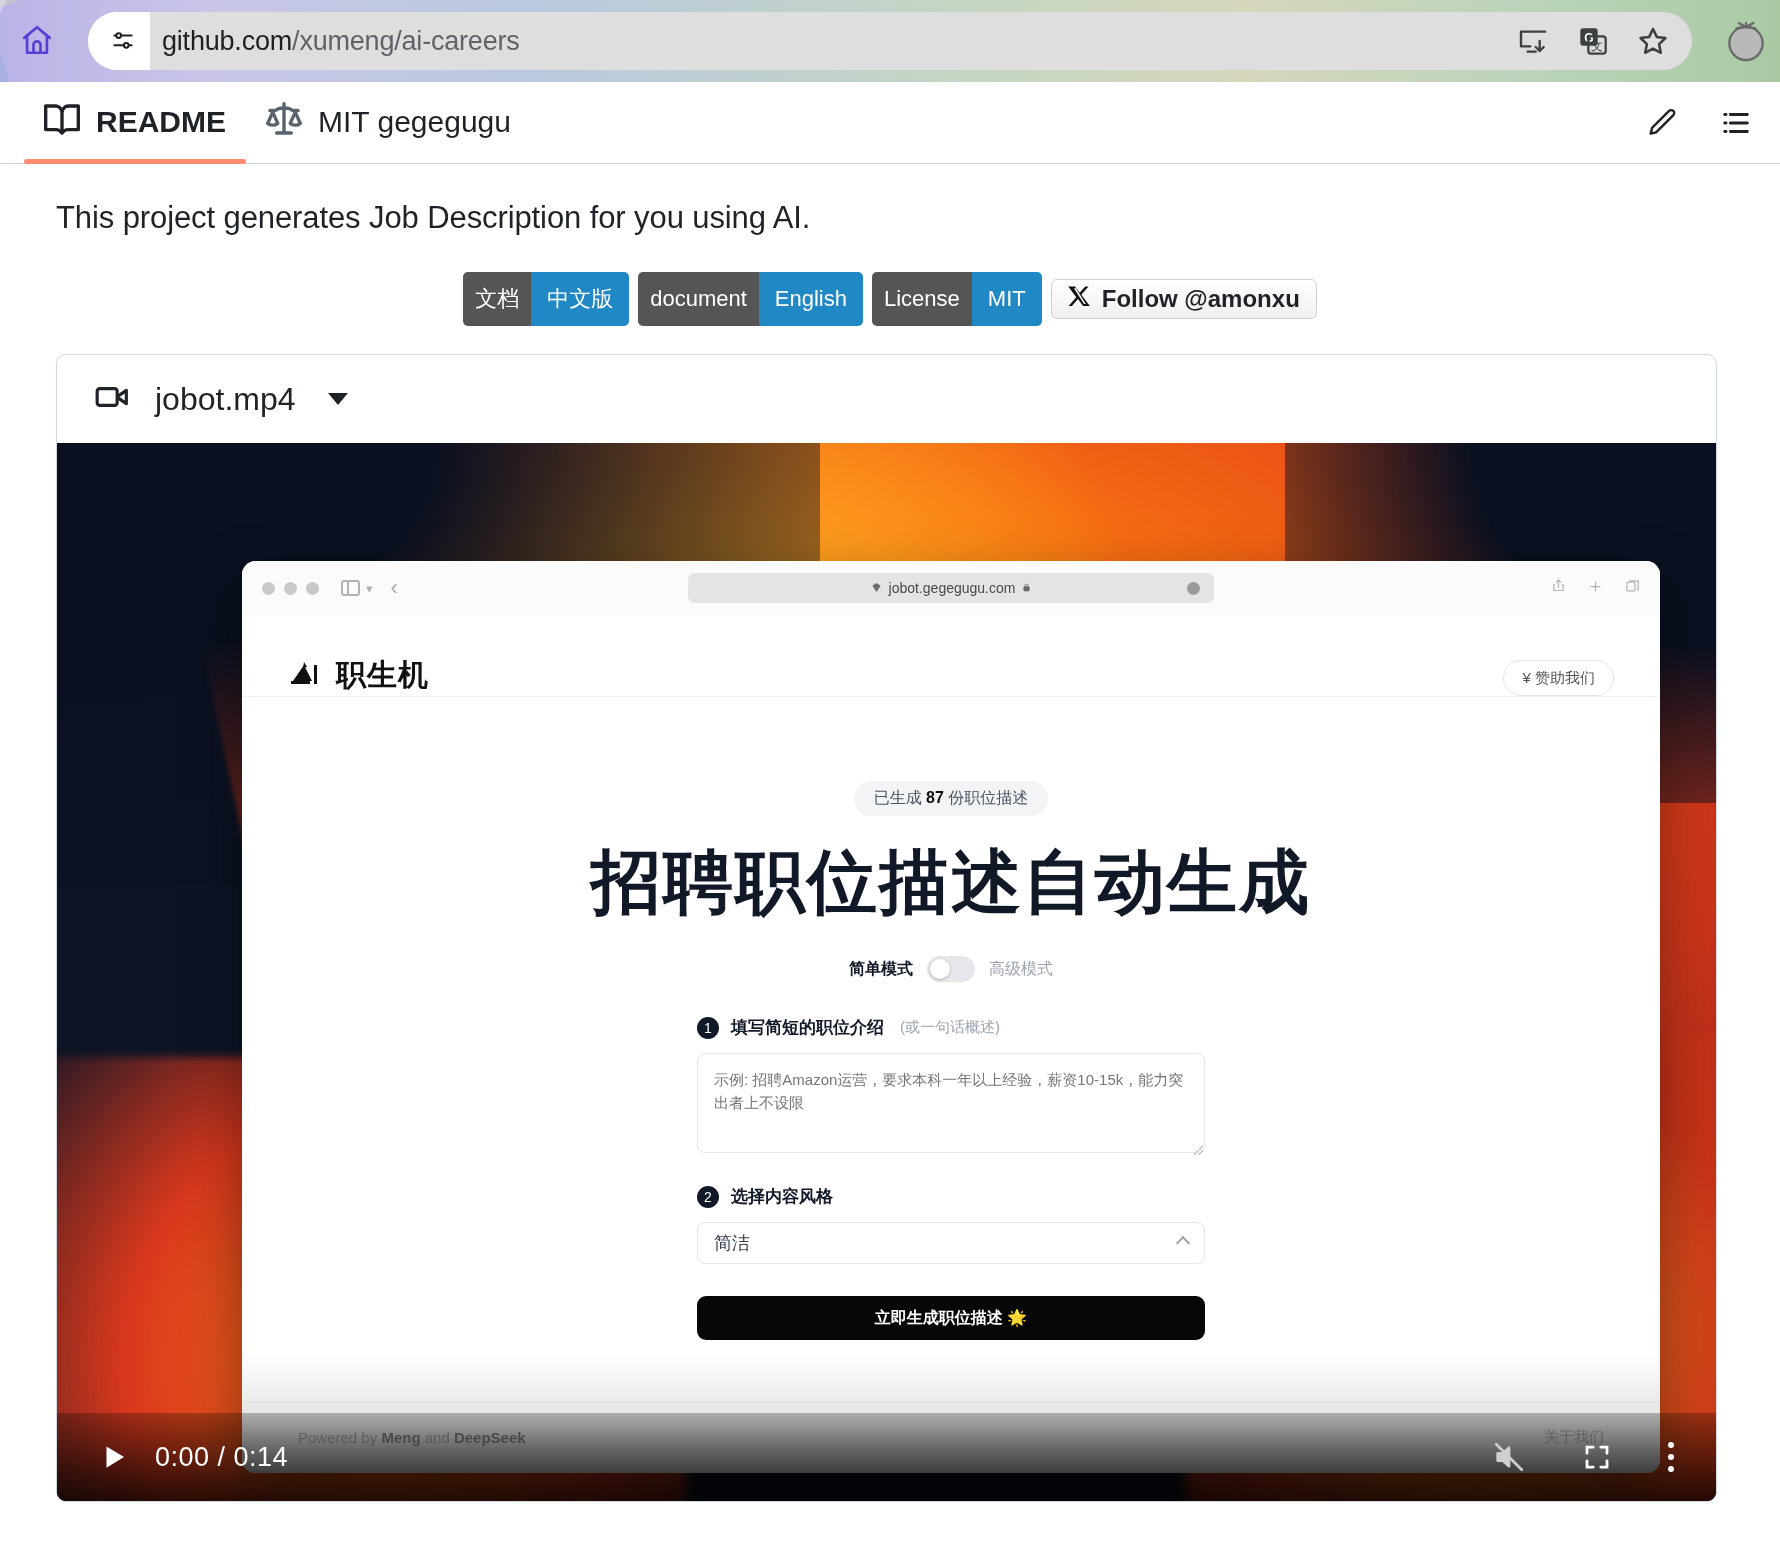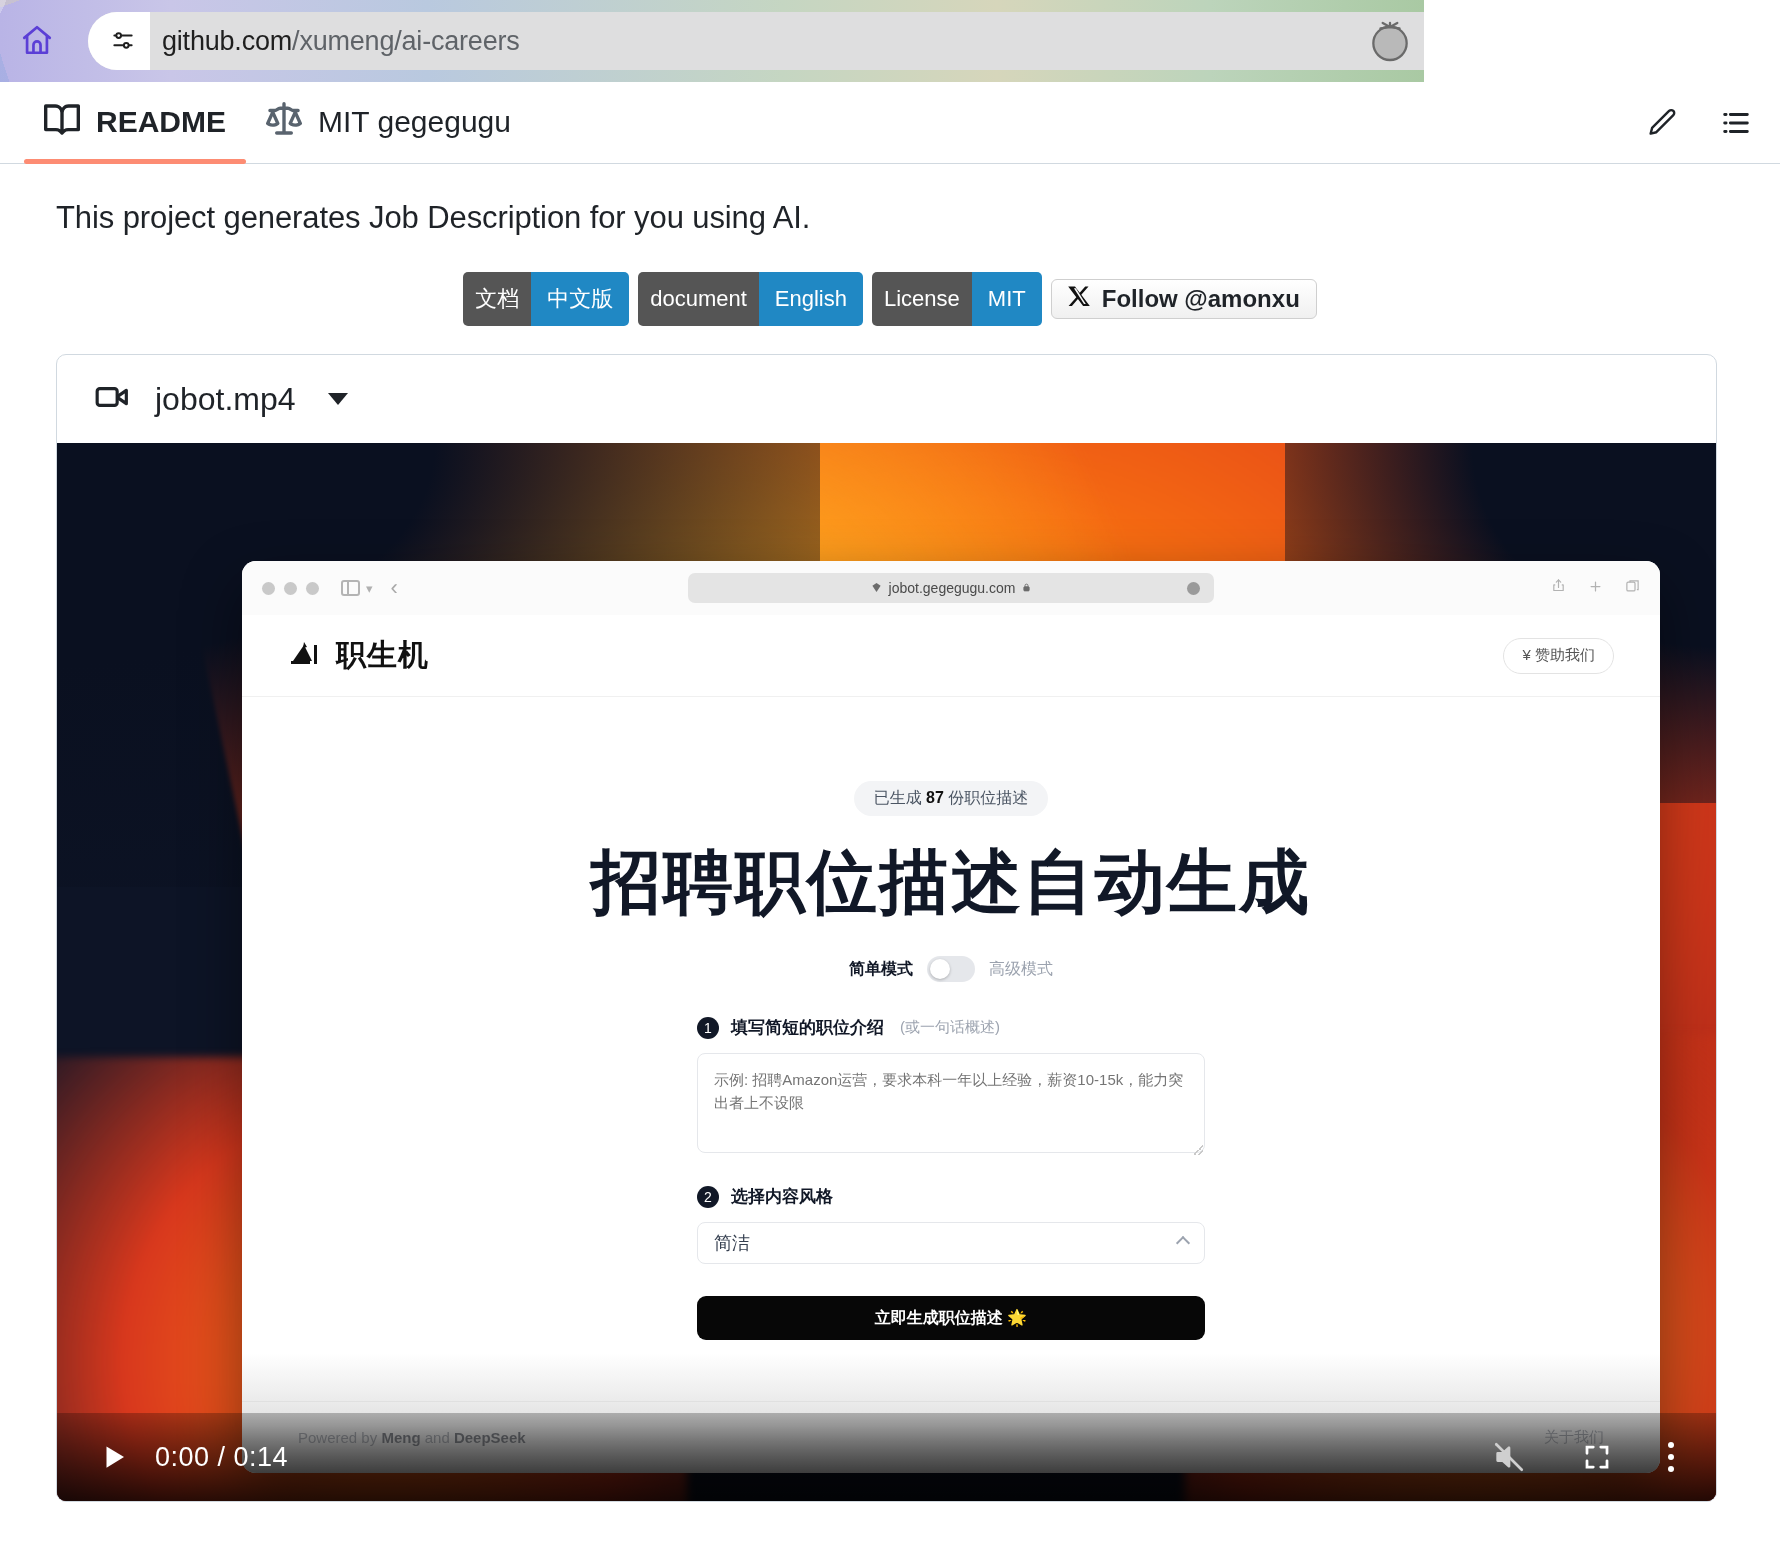--- a/index.html
+++ b/index.html
@@ -7,21 +7,21 @@
     width: 1780px; height: 1548px;
     font-family: "Liberation Sans", sans-serif;
     background: #ffffff;
     overflow: hidden;
   }
 
   
   .browser-chrome {
     position: relative;
     height: 82px;
-    width: 1424px;
+    width: 1780px;
     background: linear-gradient(90deg,#b9b4e6 0%, #c9c6e8 12%, #b9c9df 30%, #c5d6c2 55%, #d6d6bb 70%, #bcd4bb 85%, #a9c9a3 100%);
     overflow: hidden;
     text-decoration: underline;
   }
   .chrome-noise {
     position: absolute; inset: 0;
     background-image:
       linear-gradient(115deg, rgba(255,255,255,.35) 0 6px, transparent 6px 14px),
       linear-gradient(72deg, rgba(120,160,220,.30) 0 9px, transparent 9px 22px),
       linear-gradient(160deg, rgba(240,230,140,.28) 0 7px, transparent 7px 18px);
@@ -215,21 +215,21 @@
     width: 526px; height: 30px;
     background: #e4e4e4; border-radius: 7px;
     display: flex; align-items: center; justify-content: center; gap: 7px;
     font-size: 14px; color: #4a4a4a;
   }
   .mock-url-reload { position: absolute; right: 14px; width: 13px; height: 13px; border-radius: 50%; background: #9a9a9a;}
   .mock-tb-right { position: absolute; right: 20px; display: flex; align-items: center; gap: 22px; color: #b2b2b2; font-size: 18px;}
 
   .mock-content { flex: 1; background: #fff; display: flex; flex-direction: column; position: relative;}
   .site-header {
-    height: 82px; display: flex; align-items: center;
+    height: 82px; display: flex; align-items: flex-end;
     padding: 0 46px; border-bottom: 1px solid #f0f0f0;
     position: relative;
   }
   .site-logo-row { display: flex; align-items: center; gap: 14px; }
   .site-logo-text { font-size: 30px; font-weight: bold; color: #111; letter-spacing: 1px;}
   .sponsor-btn {
     position: absolute; right: 46px;
     border: 1px solid #e3e3e3; border-radius: 20px;
     height: 36px; padding: 0 18px;
     display: flex; align-items: center; gap: 6px;

